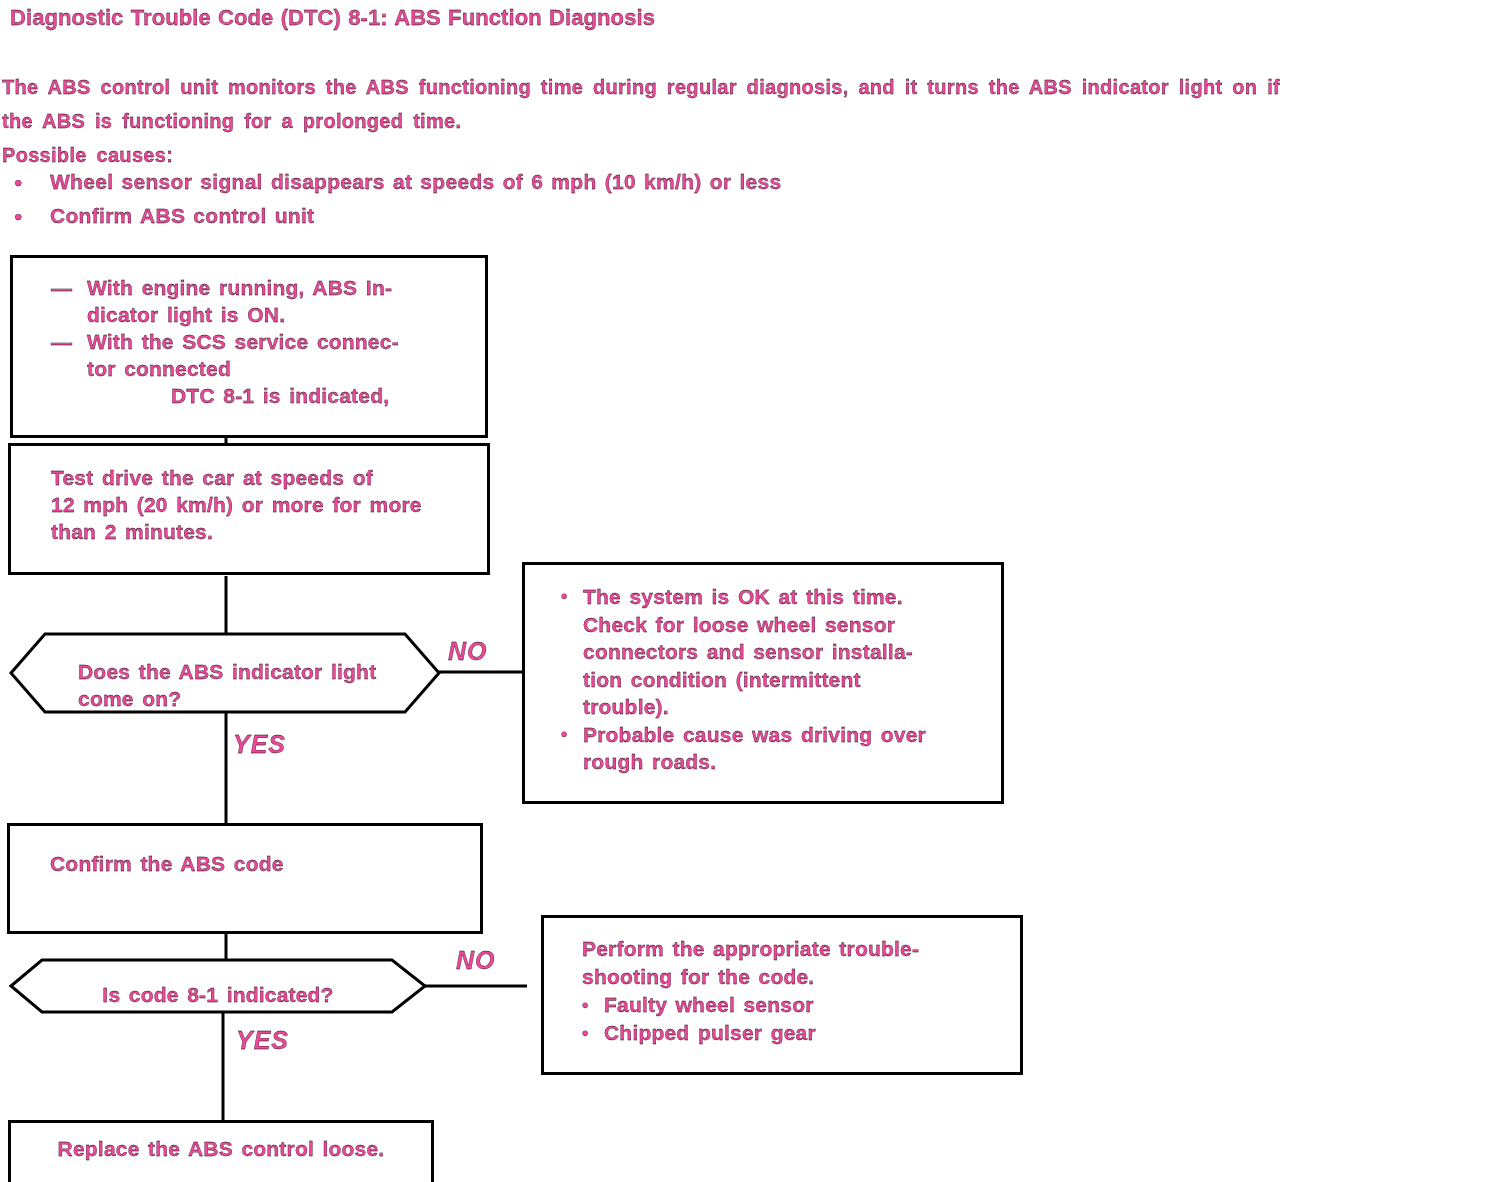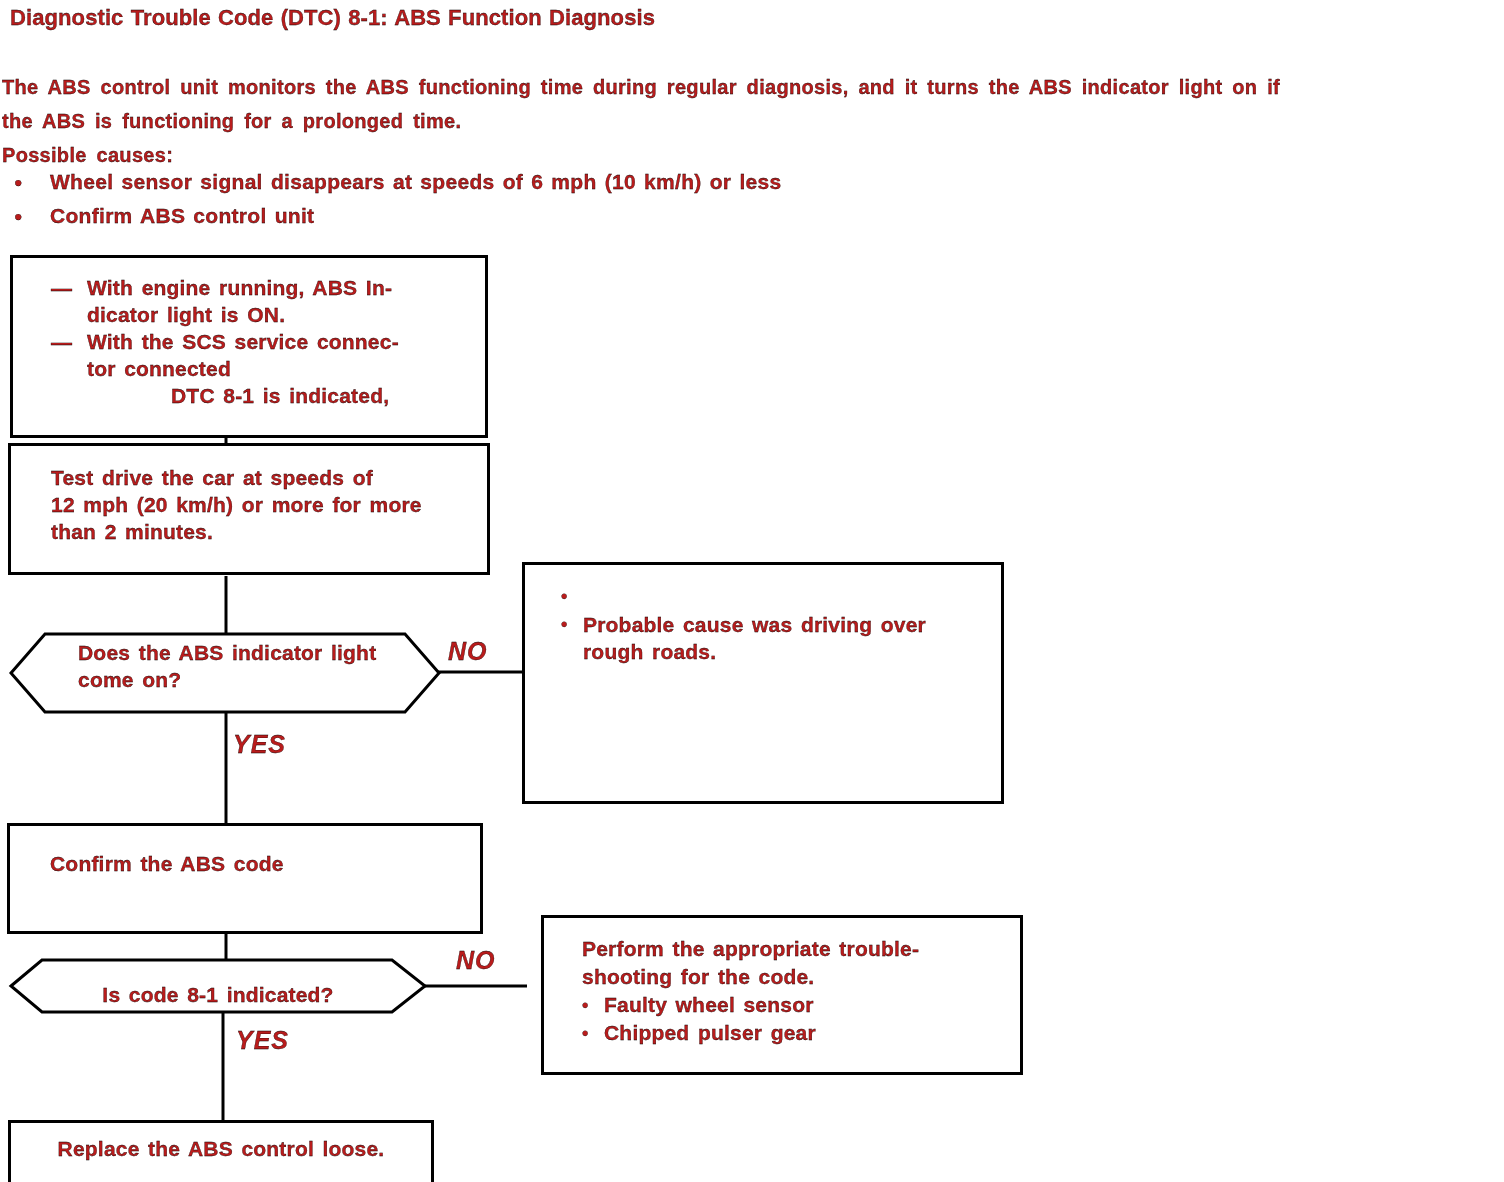--- a/index.html
+++ b/index.html
@@ -1,19 +1,19 @@
 <!DOCTYPE html>
 <html><head>
 <meta charset="utf-8">
 <style>
   html, body { margin:0; padding:0; background:#ffffff; }
 
   .page {
     position:relative; width:1504px; height:1182px; background:#ffffff;
-    color:#b91c1c; font-family:"Liberation Sans", sans-serif; font-weight:bold;
+    color:#ec4899; font-family:"Liberation Sans", sans-serif; font-weight:bold;
     overflow:hidden; -webkit-text-stroke:0.3px #000;
   }
 
   
   .title {
     position:absolute; left:10px; top:5px;
     font-size:22px; letter-spacing:0.1px; word-spacing:1px;
   }
   .intro {
     position:absolute; left:2px; top:70px;
@@ -109,32 +109,39 @@
   <div class="fbox" style="left:8px; top:443px; width:432px; height:108px; padding:18px 4px 0 40px;">
     <div>Test drive the car at speeds of</div>
     <div>12 mph (20 km/h) or more for more</div>
     <div>than 2 minutes.</div>
   </div>
 
   <div class="hex" style="left:8px; top:631px; width:434px; height:84px;">
     <svg width="434" height="84" viewBox="0 0 434 84">
       <polygon points="3,42 37,3 397,3 431,42 397,81 37,81" fill="#ffffff" stroke="#000000" stroke-width="3"></polygon>
     </svg>
-    <div class="hex-text" style="left:70px; top:8px;">
+    <div class="hex-text" style="left:70px; top:27px;">
       <span>Does the ABS indicator light</span><br>
       <span>come on?</span>
     </div>
   </div>
 
   <div class="branch-label" style="left:448px; top:637px;">NO</div>
   <div class="branch-label" style="left:233px; top:730px;">YES</div>
 
   <div class="fbox lh-ok" style="left:522px; top:562px; width:432px; height:218px; padding:18px 8px 0 36px;">
     <div class="bullet-item">
       <span class="bullet-mark">•</span>
+      <span>
+        <span>The system is OK at this time.</span><br>
+        <span>Check for loose wheel sensor</span><br>
+        <span>connectors and sensor installa-</span><br>
+        <span>tion condition (intermittent</span><br>
+        <span>trouble).</span>
+      </span>
     </div>
     <div class="bullet-item">
       <span class="bullet-mark">•</span>
       <span>
         <span>Probable cause was driving over</span><br>
         <span>rough roads.</span>
       </span>
     </div>
   </div>
 

